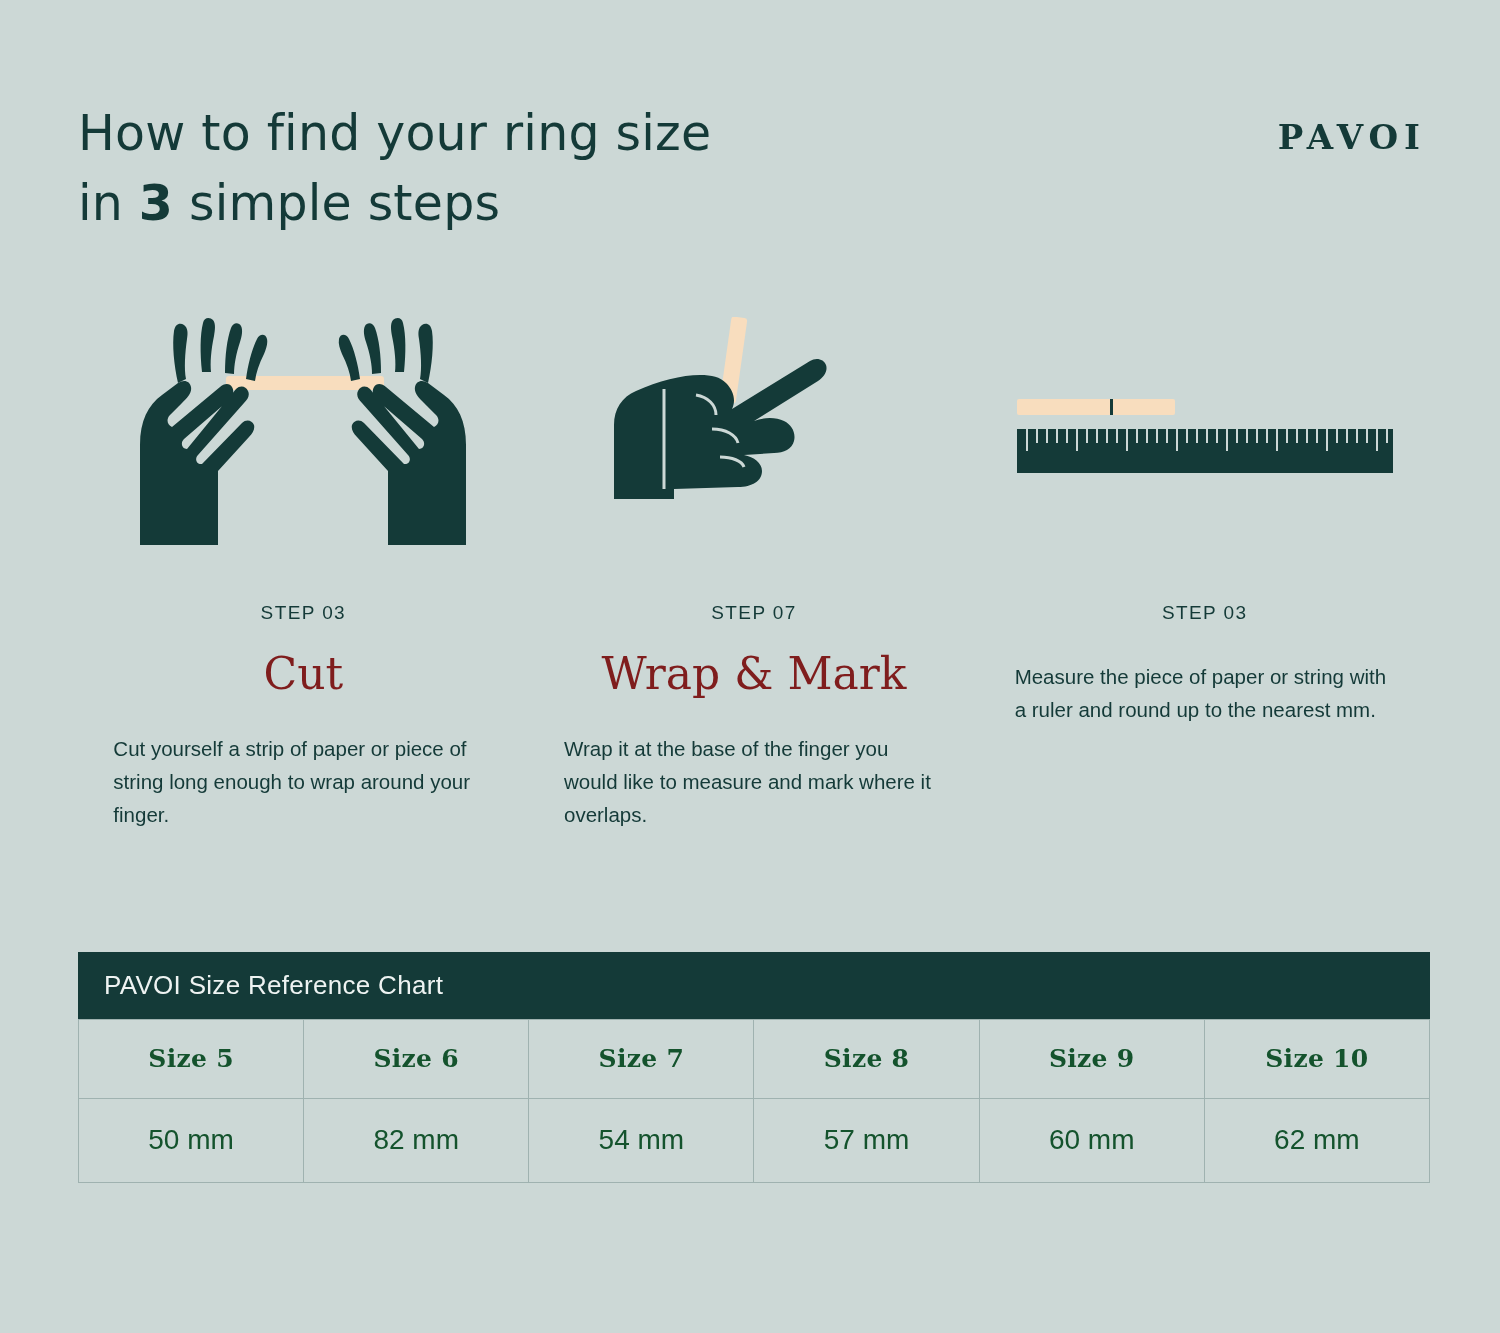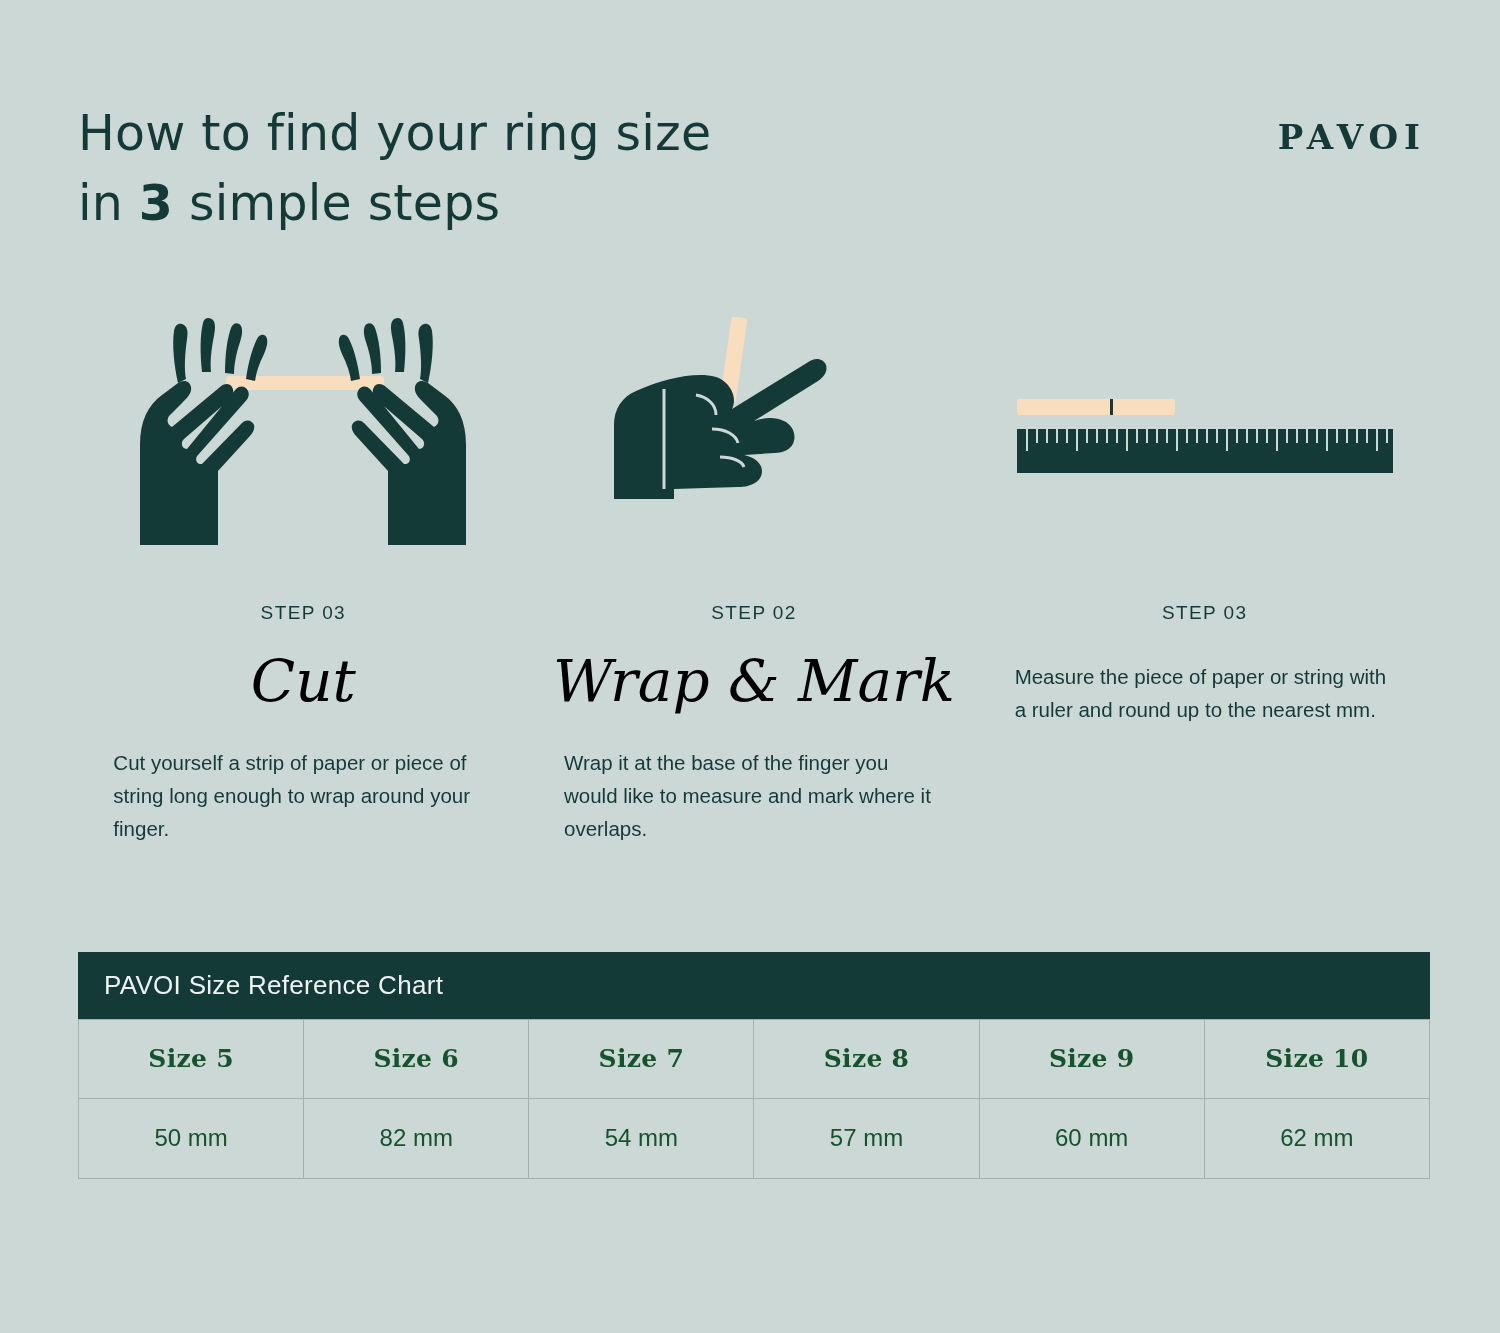--- a/index.html
+++ b/index.html
@@ -77,24 +77,23 @@
     width: 100%;
   }
   .step-label {
     font-size: 19px;
     letter-spacing: 1.4px;
     margin-top: 40px;
     color: #143a38;
   }
   .step-title {
     font-family: "DejaVu Serif", serif;
-    font-style: italic;
-    font-size: 58px;
+    font-size: 44px;
     font-weight: 400;
-    color: #000000;
+    color: #7f1d1d;
     margin-top: 28px;
     line-height: 1;
     white-space: nowrap;
   }
   .step-desc {
     font-size: 20.5px;
     line-height: 1.62;
     margin-top: 36px;
     max-width: 380px;
     color: #143a38;
@@ -127,21 +126,21 @@
     color: #14532d;
   }
   table.chart th {
     font-size: 25px;
     font-weight: 700;
     padding: 24px 0 25px;
     font-family: "DejaVu Serif", serif;
     letter-spacing: 0.3px;
   }
   table.chart td {
-    font-size: 24px;
+    font-size: 28px;
     font-weight: 400;
     padding: 25px 0 26px;
   }
 
   
   .protip {
     position: absolute;
     left: 78px;
     right: 70px;
     top: 1195px;
@@ -211,21 +210,21 @@
 
             <g stroke="#ccd8d6" stroke-width="3" fill="none">
               <path d="M92 78 C104 80 112 88 112 98"></path>
               <path d="M108 112 C122 112 132 118 134 126"></path>
               <path d="M116 140 C128 140 138 144 140 150"></path>
               <path d="M60 72 L60 172"></path>
             </g>
           </g>
         </svg>
       </div>
-      <div class="step-label">STEP 02</div>
+      <div class="step-label">STEP 07</div>
       <div class="step-title">Wrap &amp; Mark</div>
       <div class="step-desc">Wrap it at the base of the finger you would like to measure and mark where it overlaps.</div>
     </div>
 
     <div class="step">
       <div class="art">
         <svg width="380" height="240" viewBox="0 0 380 240">
 
           <rect x="2" y="82" width="158" height="16" rx="2" fill="#f8ddbe"></rect>
           <rect x="95" y="82" width="3" height="16" fill="#143a38"></rect>

